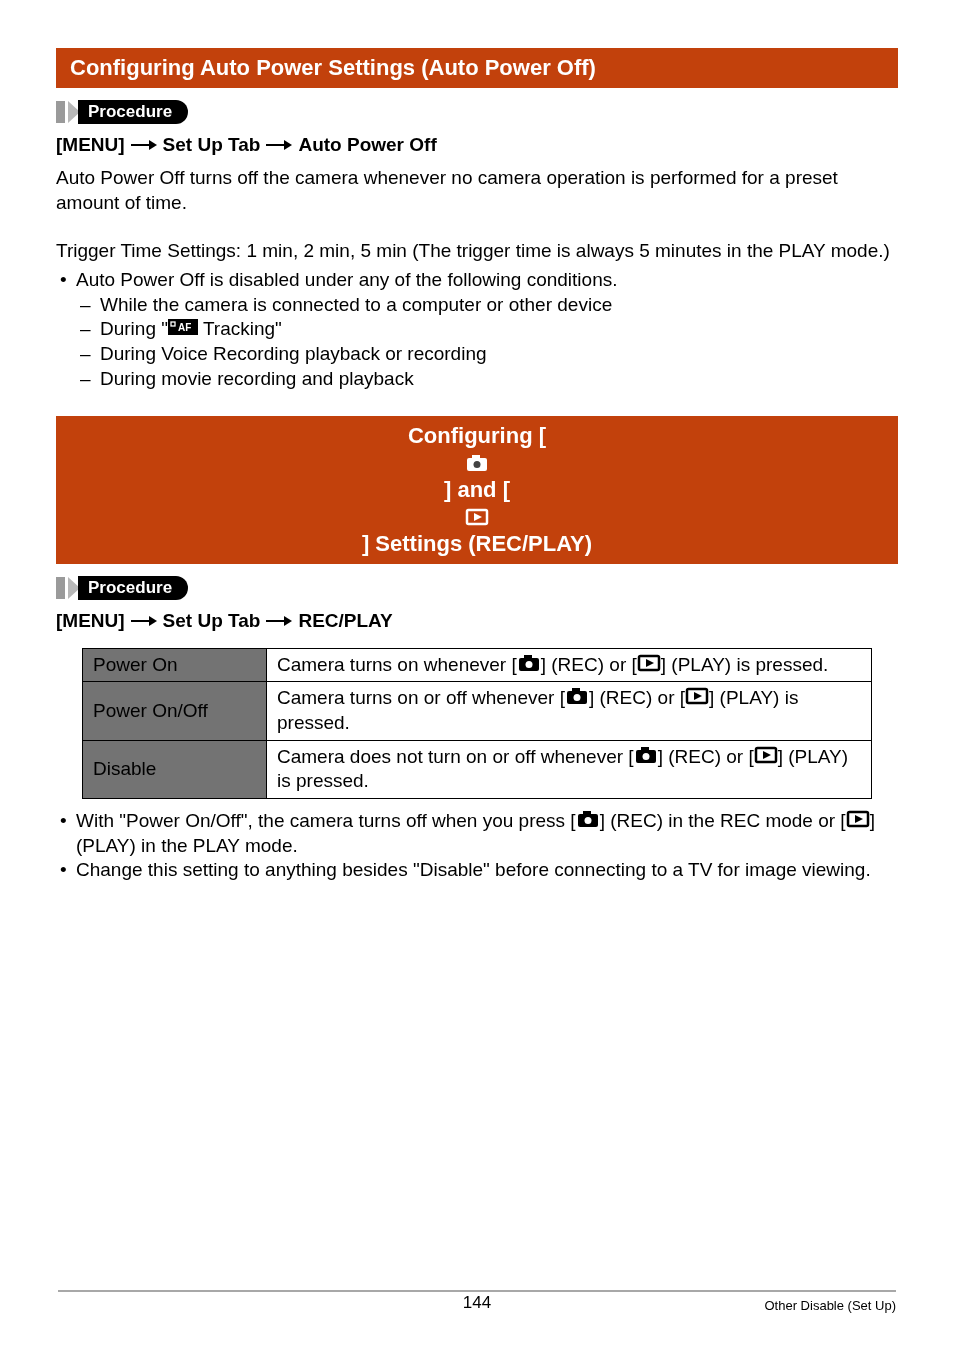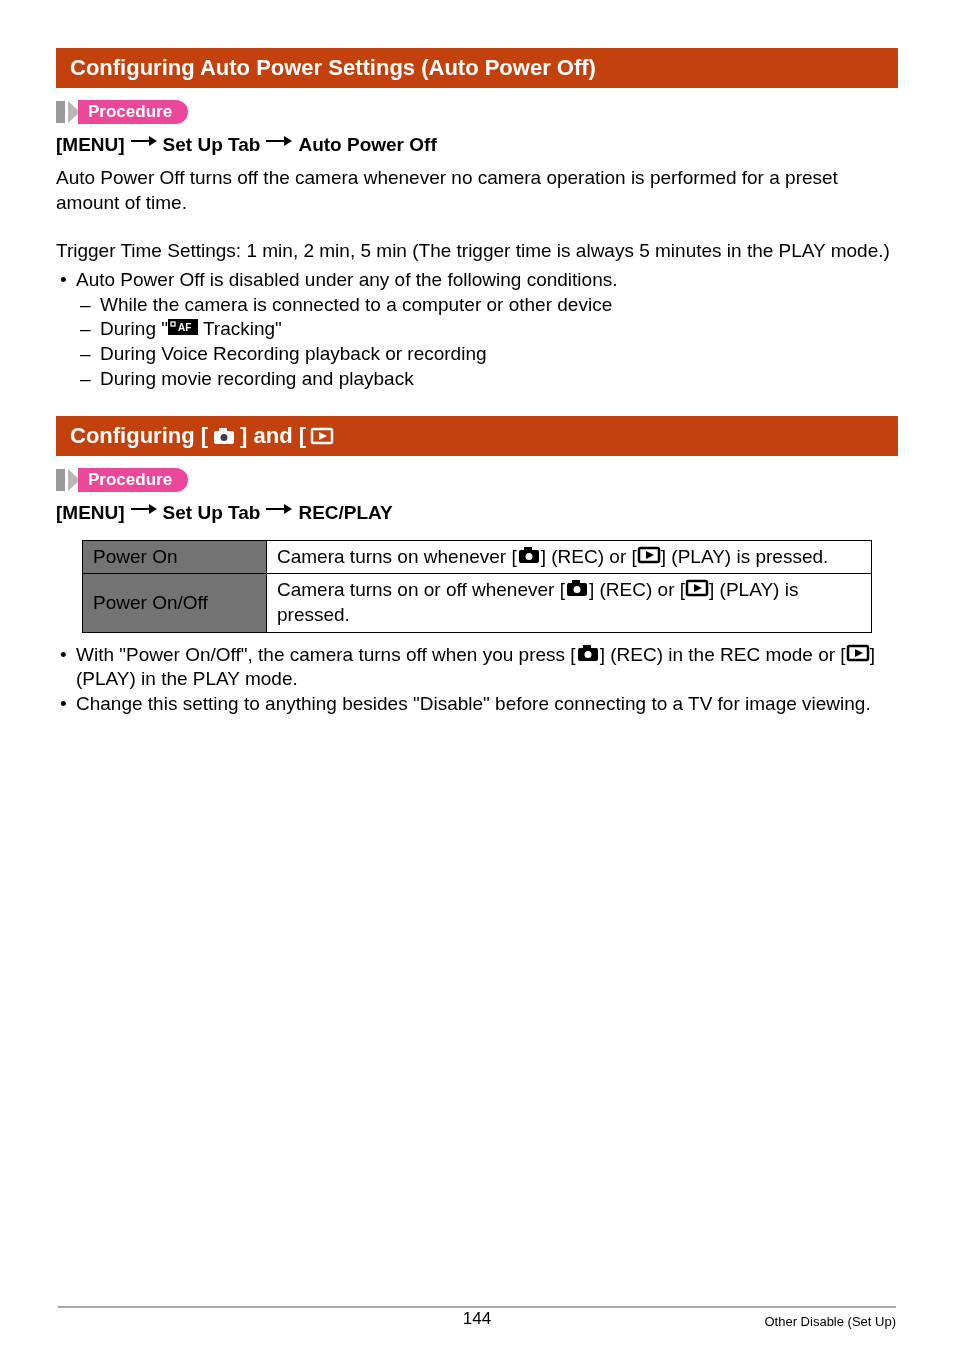--- a/index.html
+++ b/index.html
@@ -42,34 +42,34 @@
   }
   .procedure-triangle {
     width: 0;
     height: 0;
     border-top: 11px solid transparent;
     border-bottom: 11px solid transparent;
     border-left: 12px solid #b8b8b8;
     margin-right: -2px;
   }
   .procedure-pill {
-    background: #ec4899;
+    background: #000000;
     color: #ffffff;
     font-weight: bold;
     font-size: 17px;
     padding: 2px 16px 2px 10px;
     border-top-right-radius: 12px;
     border-bottom-right-radius: 12px;
   }
   .menu-path {
     font-size: 19px;
     font-weight: bold;
     margin-bottom: 10px;
     display: flex;
-    align-items: flex-start;
+    align-items: center;
     flex-wrap: wrap;
     gap: 6px;
   }
   .arrow-svg {
     width: 26px;
     height: 14px;
   }
   .body-text {
     font-size: 19px;
     line-height: 1.3;
@@ -146,21 +146,21 @@
   .notes-list > li::before {
     content: "•";
     position: absolute;
     left: 4px;
   }
   .notes-list svg {
     vertical-align: -2px;
   }
   .footer {
     position: absolute;
-    bottom: 28px;
+    bottom: 44px;
     left: 0;
     right: 0;
     padding: 0 58px;
   }
   .footer-line {
     border-top: 2px solid #a8a8a8;
     padding-top: 6px;
     display: flex;
     justify-content: space-between;
     align-items: flex-end;
@@ -170,20 +170,21 @@
     left: 50%;
     transform: translateX(-50%);
     font-size: 17px;
   }
   .footer-right {
     font-size: 13px;
     margin-left: auto;
   }
   .section-gap {
     margin-top: 24px;
+    flex-direction: column;
   }
   .table-wrap {
     margin-top: 16px;
   }
 </style>
 </head>
 <body>
 
 <svg width="0" height="0" style="position:absolute">
   <defs>
@@ -263,20 +264,21 @@
 
   <div class="section-header section-gap">
     <span>Configuring [</span>
       <svg width="24" height="20" viewBox="0 0 24 20">
         <use href="#camera-icon-white"></use>
       </svg>
       <span>] and [</span>
       <svg width="24" height="20" viewBox="0 0 24 20">
         <use href="#play-icon-white"></use>
       </svg>
+      <span>] Settings (REC/PLAY)</span>
   </div>
 
   <div class="procedure-row">
     <div class="procedure-marker"></div>
     <div class="procedure-triangle"></div>
     <div class="procedure-pill">Procedure</div>
   </div>
 
   <div class="menu-path">
     <span>[MENU]</span>
@@ -306,20 +308,30 @@
     <tr>
       <td>Power On/Off</td>
       <td>
         <span>Camera turns on or off whenever [</span><svg class="icon-inline" width="24" height="20" viewBox="0 0 24 20">
                 <use href="#camera-icon-black"></use>
               </svg><span>] (REC) or [</span><svg class="icon-inline" width="24" height="20" viewBox="0 0 24 20">
                 <use href="#play-icon-black"></use>
               </svg><span>] (PLAY) is pressed.</span>
       </td>
     </tr>
+    <tr>
+      <td>Disable</td>
+      <td>
+        <span>Camera does not turn on or off whenever [</span><svg class="icon-inline" width="24" height="20" viewBox="0 0 24 20">
+                <use href="#camera-icon-black"></use>
+              </svg><span>] (REC) or [</span><svg class="icon-inline" width="24" height="20" viewBox="0 0 24 20">
+                <use href="#play-icon-black"></use>
+              </svg><span>] (PLAY) is pressed.</span>
+      </td>
+    </tr>
   </tbody>
       </table>
   </div>
 
   <ul class="notes-list">
     <li>
       <span>With "Power On/Off", the camera turns off when you press [</span><svg class="icon-inline" width="24" height="20" viewBox="0 0 24 20">
           <use href="#camera-icon-black"></use>
         </svg><span>] (REC) in the REC mode or [</span><svg class="icon-inline" width="24" height="20" viewBox="0 0 24 20">
           <use href="#play-icon-black"></use>

